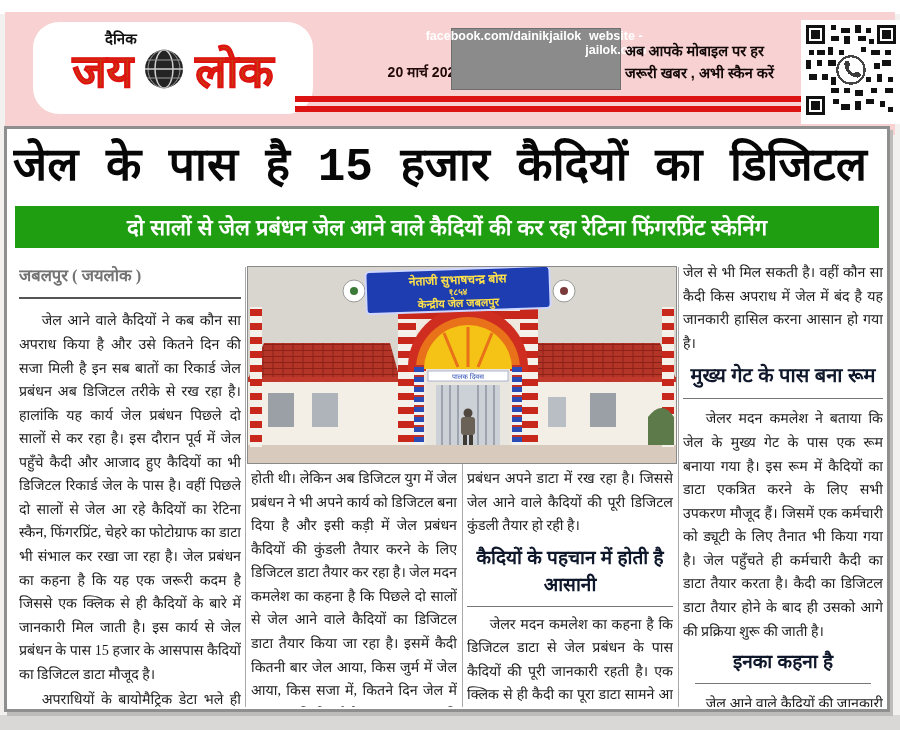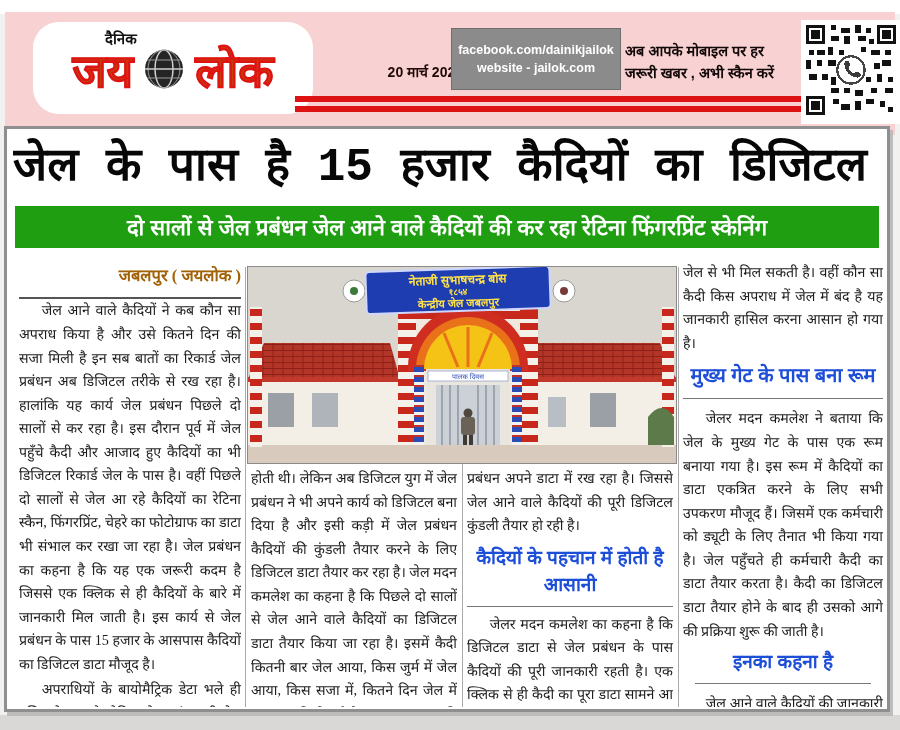--- a/index.html
+++ b/index.html
@@ -8,41 +8,41 @@
   
   #masthead{position:absolute;left:5px;top:12px;width:890px;height:123px;background:#f8d2d2;}
   #logoBox{position:absolute;left:28px;top:10px;width:280px;height:92px;background:#fff;border-radius:26px;}
   #dailyLabel{position:absolute;left:72px;top:6px;font-family:"Liberation Sans",sans-serif;font-weight:bold;font-size:15px;color:#111;}
   #logoRow{position:absolute;left:0;top:26px;width:100%;display:flex;align-items:center;justify-content:center;gap:10px;}
   .logoWord{font-family:"Liberation Sans",sans-serif;font-weight:900;font-size:46px;line-height:1;color:#c2410c;-webkit-text-stroke:1px #e01313;}
   #issueDate{position:absolute;left:308px;top:50px;width:150px;text-align:right;font-family:"Liberation Sans",sans-serif;font-weight:bold;font-size:14px;color:#200808;}
   .redRule{position:absolute;left:290px;width:508px;height:6px;background:#dd1212;}
   #redRule1{top:84px;}
   #redRule2{top:94px;}
-  #socialBox{position:absolute;left:446px;top:16px;width:168px;height:60px;background:#8b8b8b;border:1px solid #6f6f6f;color:#fff;font-family:"Liberation Sans",sans-serif;font-weight:bold;font-size:12.5px;text-align:center;display:flex;flex-direction:column;justify-content:center;gap:4px;}
+  #socialBox{position:absolute;left:446px;top:16px;width:168px;height:60px;background:#8b8b8b;border:1px solid #6f6f6f;color:#fff;font-family:"Liberation Sans",sans-serif;font-weight:bold;font-size:12.5px;text-align:center;display:flex;flex-direction:row;justify-content:center;gap:4px;}
   #scanPromo{position:absolute;left:620px;top:28px;width:176px;text-align:left;font-family:"Liberation Sans",sans-serif;font-weight:bold;font-size:14.5px;color:#130808;line-height:1.55;}
   #qrBox{position:absolute;left:796px;top:8px;width:100px;height:104px;background:#fff;display:flex;align-items:center;justify-content:center;}
 
   
   #articleBox{position:absolute;left:4px;top:126px;width:886px;height:586px;background:#fff;border:3px solid #8f8f8f;box-shadow:3px 4px 0 #bdbcba;box-sizing:border-box;}
   #headline{margin:4px 6px 0;text-align:center;font-family:Liberation Mono, monospace;font-weight:900;font-size:46px;line-height:1.55;color:#070707;white-space:nowrap;overflow:hidden;}
   #subheadline{margin:2px 8px 4px;background:#1e9e10;color:#fff;text-align:center;font-family:"Liberation Sans",sans-serif;font-weight:bold;font-size:22px;padding:5px 2px 7px;white-space:nowrap;overflow:hidden;}
 
   
   .col{position:absolute;top:132px;height:446px;overflow:hidden;font-size:14.2px;line-height:1.66;color:#1c1c1c;text-align:justify;}
   #col1{left:12px;width:222px;}
   #col2{left:244px;top:338px;height:240px;width:206px;}
   #col3{left:460px;top:338px;height:240px;width:206px;}
   #col4{left:676px;width:200px;}
   .vsep{position:absolute;top:138px;width:1px;height:440px;background:#a9a9a9;}
   #sep1{left:238px;}#sep2{left:455px;}#sep3{left:671px;}
   .para{margin:0 0 2px;text-indent:1.6em;}
   .para.cont{text-indent:0;}
-  #dateline{text-align:right;font-weight:bold;font-size:16.5px;border-bottom:2px solid #555;padding:1px 0 8px;color:#a16207;}
-  .subhead{text-align:center;font-weight:bold;font-family:"Liberation Sans",sans-serif;color:#1d4ed8;}
+  #dateline{text-align:left;font-weight:bold;font-size:16.5px;border-bottom:2px solid #555;padding:1px 0 8px;margin-bottom:10px;color:#737373;}
+  .subhead{text-align:center;font-weight:bold;font-family:"Liberation Sans",sans-serif;color:#0f172a;}
   #subheadIdentify{font-size:19px;line-height:1.45;border-bottom:1.5px solid #777;padding:4px 0 7px;margin:2px 0 6px;}
   #subheadRoom{font-size:20px;border-bottom:1.5px solid #777;padding:2px 0 6px;margin:2px 0 8px;}
   #subheadQuote{font-size:19px;border-bottom:1.5px solid #777;padding:1px 0 5px;margin:2px 12px 8px;}
 
   
   #photoWrap{position:absolute;left:240px;top:137px;width:430px;height:198px;border:1px solid #8a8a8a;box-sizing:border-box;background:#dfdbd4;}
 </style>
 </head>
 <body>
 

